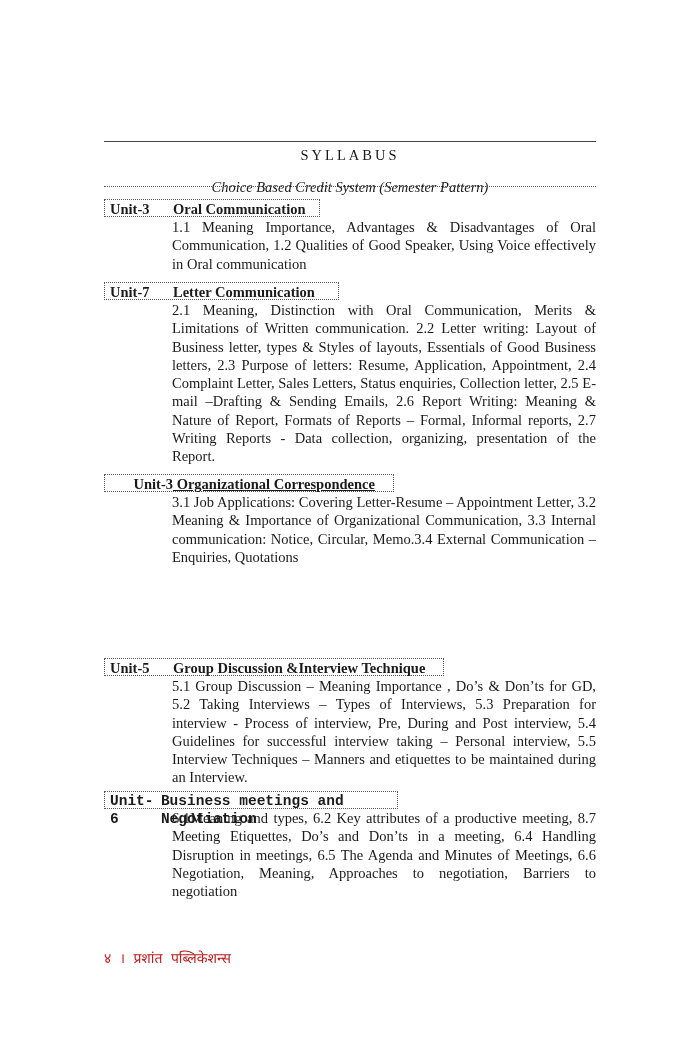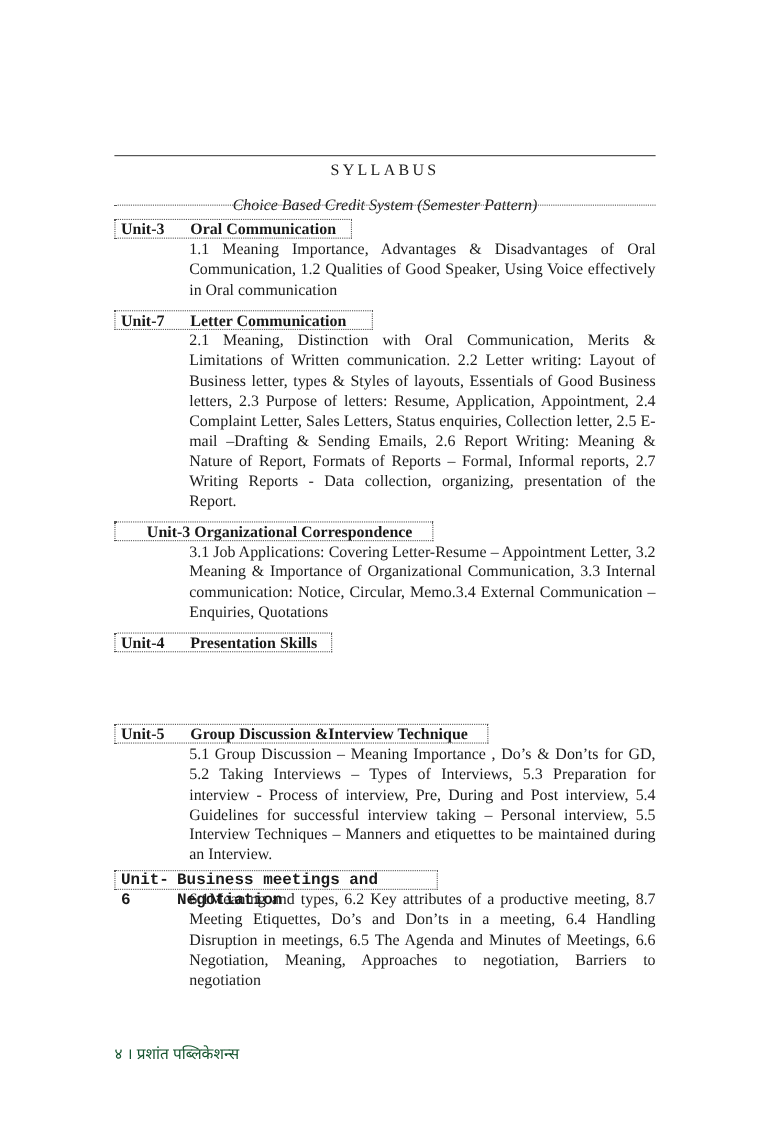--- a/index.html
+++ b/index.html
@@ -12,22 +12,22 @@
   .title { position: absolute; left: 104px; width: 492px; top: 146px; text-align: center;
            font-weight: normal; font-size: 14.5px; letter-spacing: 3px; line-height: 18px; }
   .subtitle { position: absolute; left: 104px; width: 492px; top: 178px; text-align: center;
               font-style: italic; font-size: 14.5px; line-height: 18px; }
   .unit { position: absolute; left: 104px; width: 492px; }
   .unit-head { display: inline-flex; border: 1px dotted #555; height: 18px; line-height: 18px;
                font-weight: bold; font-size: 14.5px; padding: 0 4px 0 5px; box-sizing: border-box; }
   .unit-no { width: 63px; }
   .unit-desc { margin-left: 68px; font-size: 14.5px; line-height: 18.3px; text-align: justify;
                width: 424px; }
-  .footer { position: absolute; left: 104px; top: 948px; font-family: Liberation Sans, sans-serif;
-            font-size: 14px; color: #14532d; }
+  .footer { position: absolute; left: 104px; top: 948px; font-family: Liberation Mono, monospace;
+            font-size: 14px; color: #b91c1c; }
 </style>
 </head>
 <body>
 
 <div class="rule-top"></div>
 <div class="title">SYLLABUS</div>
 <div class="subtitle">Choice Based Credit System (Semester Pattern)</div>
 <div class="rule-mid"></div>
 
 <div class="unit" style="top:199px;">
@@ -42,30 +42,26 @@
   <div class="unit-head" style="width:235px;">
     <span class="unit-no">Unit-7</span>
     <span>Letter Communication</span>
   </div>
   <div class="unit-desc">2.1 Meaning, Distinction with Oral Communication, Merits &amp; Limitations of Written communication. 2.2 Letter writing: Layout of Business letter, types &amp; Styles of layouts, Essentials of Good Business letters, 2.3 Purpose of letters: Resume, Application, Appointment, 2.4 Complaint Letter, Sales Letters, Status enquiries, Collection letter, 2.5 E-mail –Drafting &amp; Sending Emails, 2.6 Report Writing: Meaning &amp; Nature of Report, Formats of Reports – Formal, Informal reports, 2.7 Writing Reports - Data collection, organizing, presentation of the Report.</div>
 </div>
 
 <div class="unit" style="top:474px;">
   <div class="unit-head" style="width:290px;text-align:right;">
     <span class="unit-no">Unit-3</span>
-    <span style="white-space:pre;"> Organizational Correspondence</span>
+    <span style="white-space:pre;text-decoration:underline;"> Organizational Correspondence</span>
   </div>
   <div class="unit-desc">3.1 Job Applications: Covering Letter-Resume – Appointment Letter, 3.2 Meaning &amp; Importance of Organizational Communication, 3.3 Internal communication: Notice, Circular, Memo.3.4 External Communication – Enquiries, Quotations</div>
 </div>
 
 <div class="unit" style="top:575px;">
-  <div class="unit-head" style="width:198px;">
-    <span class="unit-no">Unit-4</span>
-    <span>Presentation Skills</span>
-  </div>
 </div>
 
 <div class="unit" style="top:658px;">
   <div class="unit-head" style="width:340px;">
     <span class="unit-no">Unit-5</span>
     <span>Group Discussion &amp;Interview Technique</span>
   </div>
   <div class="unit-desc">5.1 Group Discussion – Meaning Importance , Do’s &amp; Don’ts for GD, 5.2 Taking Interviews – Types of Interviews, 5.3 Preparation for interview - Process of interview, Pre, During and Post interview, 5.4 Guidelines for successful interview taking – Personal interview, 5.5 Interview Techniques – Manners and etiquettes to be maintained during an Interview.</div>
 </div>
 

